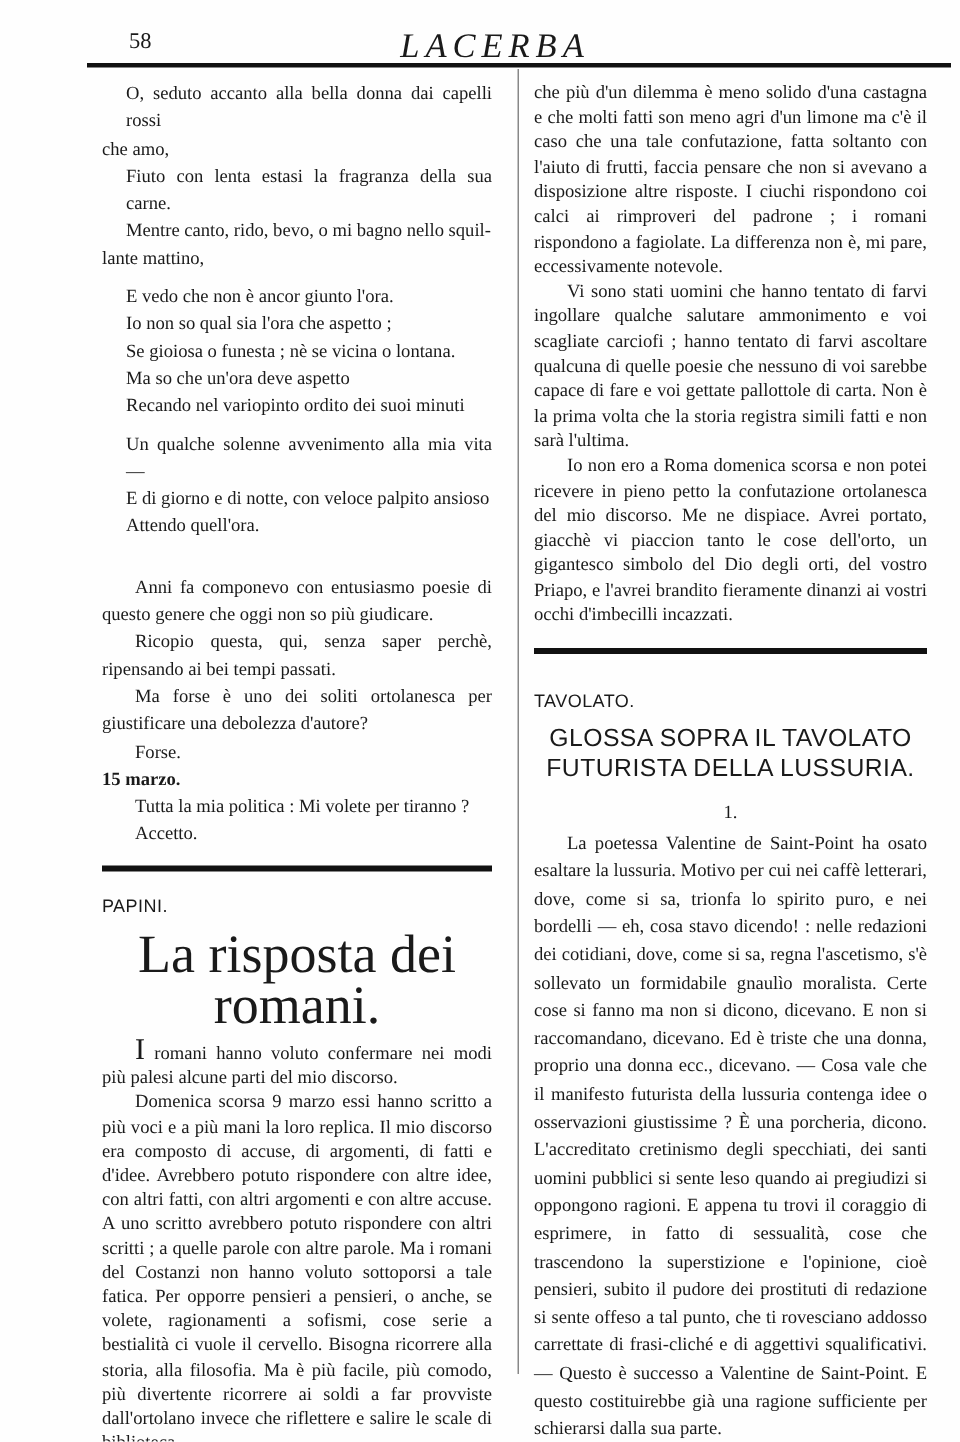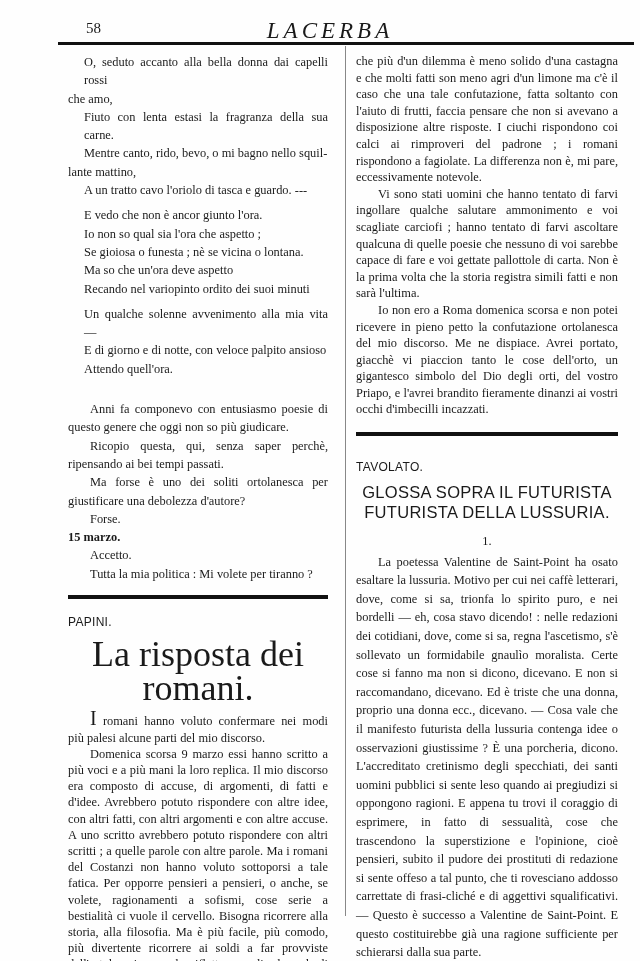--- a/index.html
+++ b/index.html
@@ -39,21 +39,20 @@
 <div class="top-rule"></div>
 <div class="col-divider"></div>
 
 <div class="col col-left">
   <div class="verse">
     <div>O, seduto accanto alla bella donna dai capelli rossi</div>
     <div class="cont">che amo,</div>
     <div>Fiuto con lenta estasi la fragranza della sua carne.</div>
     <div>Mentre canto, rido, bevo, o mi bagno nello squil-</div>
     <div class="cont">lante mattino,</div>
-    <div>A un tratto cavo l'oriolo di tasca e guardo. ---</div>
   </div>
   <div class="stanza-gap"></div>
   <div class="verse">
     <div>E vedo che non è ancor giunto l'ora.</div>
     <div>Io non so qual sia l'ora che aspetto ;</div>
     <div>Se gioiosa o funesta ; nè se vicina o lontana.</div>
     <div>Ma so che un'ora deve aspetto</div>
     <div>Recando nel variopinto ordito dei suoi minuti</div>
   </div>
   <div class="stanza-gap"></div>
@@ -61,22 +60,22 @@
     <div>Un qualche solenne avvenimento alla mia vita —</div>
     <div>E di giorno e di notte, con veloce palpito ansioso</div>
     <div>Attendo quell'ora.</div>
   </div>
   <div style="height:22px"></div>
   <p class="ind">Anni fa componevo con entusiasmo poesie di questo genere che oggi non so più giudicare.</p>
   <p class="ind">Ricopio questa, qui, senza saper perchè, ripensando ai bei tempi passati.</p>
   <p class="ind">Ma forse è uno dei soliti ortolanesca per giustificare una debolezza d'autore?</p>
   <p class="ind">Forse.</p>
   <p class="right-align">15 marzo.</p>
+  <p class="ind">Tutta la mia politica : Mi volete per tiranno ?</p>
   <p class="ind">Accetto.</p>
-  <p class="ind">Tutta la mia politica : Mi volete per tiranno ?</p>
 
   <div class="section-rule"></div>
 
   <div class="author">PAPINI.</div>
   <div class="title-big">La risposta dei romani.</div>
   <div class="tight">
     <p class="ind"><span class="dropcap">I</span><span> romani hanno voluto confermare nei modi più palesi alcune parti del mio discorso.</span></p>
     <p class="ind">Domenica scorsa 9 marzo essi hanno scritto a più voci e a più mani la loro replica. Il mio discorso era composto di accuse, di argomenti, di fatti e d'idee. Avrebbero potuto rispondere con altre idee, con altri fatti, con altri argomenti e con altre accuse. A uno scritto avrebbero potuto rispondere con altri scritti ; a quelle parole con altre parole. Ma i romani del Costanzi non hanno voluto sottoporsi a tale fatica. Per opporre pensieri a pensieri, o anche, se volete, ragionamenti a sofismi, cose serie a bestialità ci vuole il cervello. Bisogna ricorrere alla storia, alla filosofia. Ma è più facile, più comodo, più divertente ricorrere ai soldi a far provviste dall'ortolano invece che riflettere e salire le scale di biblioteca.</p>
     <p class="ind">Perciò domenica sera 9 marzo 1913 i romani del Costanzi hanno risposto al mio atto d'accusa con le seguenti validissime argomentazioni storiche e filosofiche : fagioli, patate, castagne, carciofi, limoni, arancie, mele e altri prodotti delle selve, dei campi e degli orti. E hanno rovinato non già le mie verità ma un violino dell'orchestra e una quinta della scena.</p>
 
@@ -87,20 +86,20 @@
   <div class="tight" style="line-height:16.6px">
     <p>che più d'un dilemma è meno solido d'una castagna e che molti fatti son meno agri d'un limone ma c'è il caso che una tale confutazione, fatta soltanto con l'aiuto di frutti, faccia pensare che non si avevano a disposizione altre risposte. I ciuchi rispondono coi calci ai rimproveri del padrone ; i romani rispondono a fagiolate. La differenza non è, mi pare, eccessivamente notevole.</p>
     <p class="ind">Vi sono stati uomini che hanno tentato di farvi ingollare qualche salutare ammonimento e voi scagliate carciofi ; hanno tentato di farvi ascoltare qualcuna di quelle poesie che nessuno di voi sarebbe capace di fare e voi gettate pallottole di carta. Non è la prima volta che la storia registra simili fatti e non sarà l'ultima.</p>
     <p class="ind">Io non ero a Roma domenica scorsa e non potei ricevere in pieno petto la confutazione ortolanesca del mio discorso. Me ne dispiace. Avrei portato, giacchè vi piaccion tanto le cose dell'orto, un gigantesco simbolo del Dio degli orti, del vostro Priapo, e l'avrei brandito fieramente dinanzi ai vostri occhi d'imbecilli incazzati.</p>
   </div>
 
   <div class="section-rule" style="margin:14px 0 22px 0"></div>
 
   <div class="author">TAVOLATO.</div>
   <div class="title-caps">
-    <div>GLOSSA SOPRA IL FUTURISTA</div>
+    <div>GLOSSA SOPRA IL TAVOLATO</div>
     <div>FUTURISTA DELLA LUSSURIA.</div>
   </div>
 
   <div class="sec-num">1.</div>
   <p class="ind" style="line-height:18.6px">La poetessa Valentine de Saint-Point ha osato esaltare la lussuria. Motivo per cui nei caffè letterari, dove, come si sa, trionfa lo spirito puro, e nei bordelli — eh, cosa stavo dicendo! : nelle redazioni dei cotidiani, dove, come si sa, regna l'ascetismo, s'è sollevato un formidabile gnaulìo moralista. Certe cose si fanno ma non si dicono, dicevano. E non si raccomandano, dicevano. Ed è triste che una donna, proprio una donna ecc., dicevano. — Cosa vale che il manifesto futurista della lussuria contenga idee o osservazioni giustissime ? È una porcheria, dicono. L'accreditato cretinismo degli specchiati, dei santi uomini pubblici si sente leso quando ai pregiudizi si oppongono ragioni. E appena tu trovi il coraggio di esprimere, in fatto di sessualità, cose che trascendono la superstizione e l'opinione, cioè pensieri, subito il pudore dei prostituti di redazione si sente offeso a tal punto, che ti rovesciano addosso carrettate di frasi-cliché e di aggettivi squalificativi. — Questo è successo a Valentine de Saint-Point. E questo costituirebbe già una ragione sufficiente per schierarsi dalla sua parte.</p>
 
 </div>
 
 </body></html>

